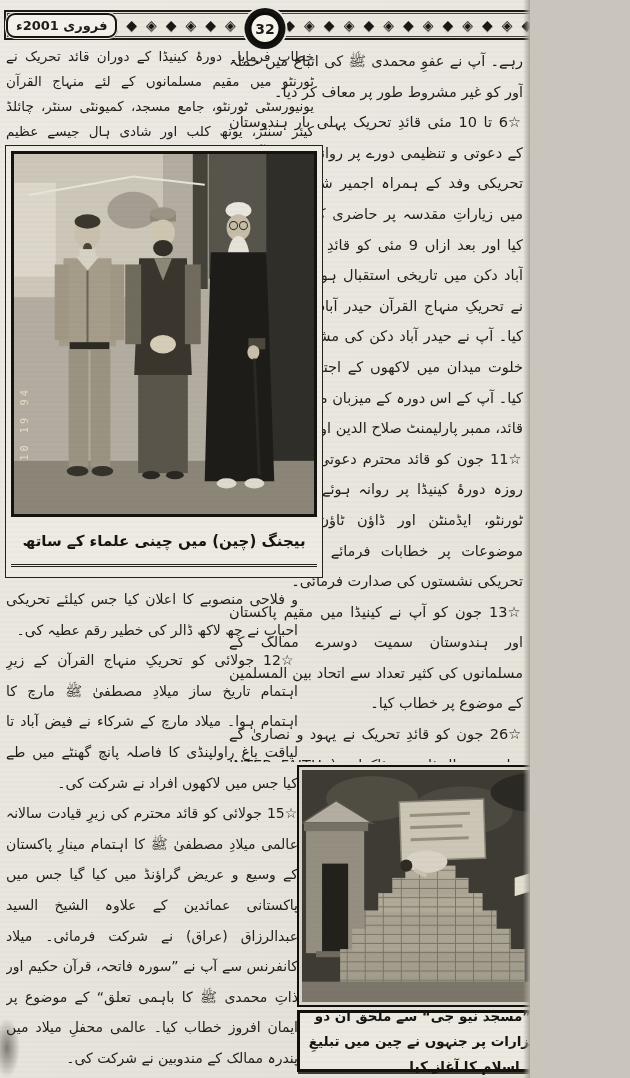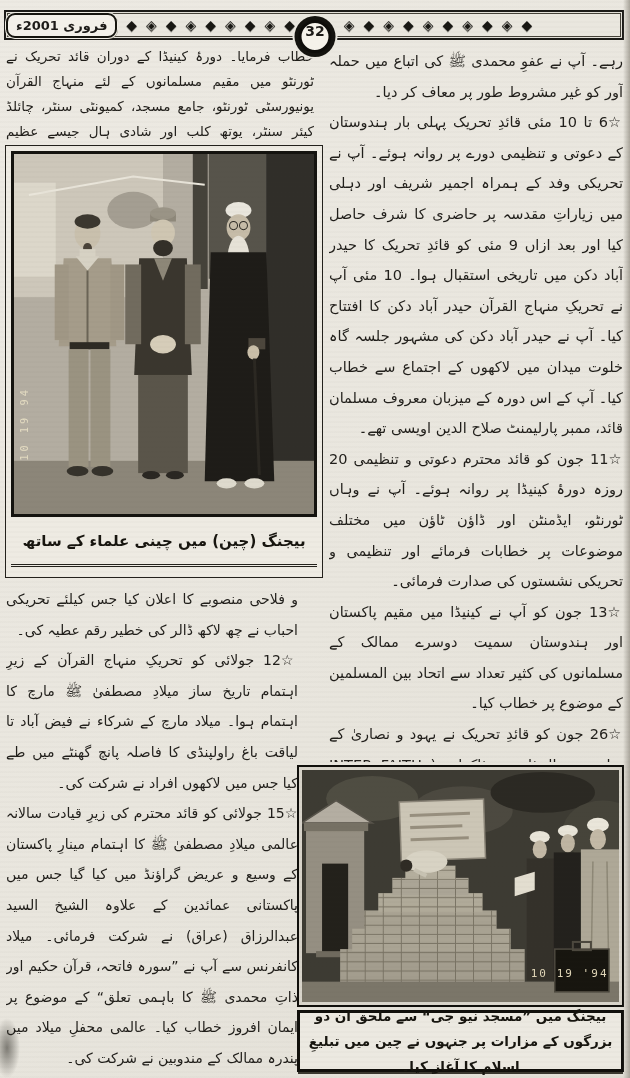--- a/index.html
+++ b/index.html
@@ -2,21 +2,21 @@
 <html lang="ur"><head>
 <meta charset="utf-8">
 <style>
   * { margin:0; padding:0; box-sizing:border-box; }
   html,body { width:630px; height:1078px; }
   body{
     font-family:"DejaVu Sans", sans-serif;
     background:#c9c5bc;
   }
   .page{
-    position:relative; width:630px; height:1078px; overflow:hidden;
+    position:relative; width:530px; height:1078px; overflow:hidden;
     background:linear-gradient(135deg,#edeae3 0%, #e9e6de 55%, #e2dfd6 100%);
     color:#1d1b18;
   }
   .page::after{
     content:""; position:absolute; inset:0; pointer-events:none;
     background:repeating-linear-gradient(0deg, rgba(60,55,45,.018) 0 2px, transparent 2px 5px);
   }
   
   .header-strip{
     position:absolute; left:4px; top:10px; width:620px; height:30px;
@@ -31,24 +31,24 @@
   .hdr-box{
     position:absolute; top:13px; height:25px; padding:0 8px;
     background:#f3f0e9; border:2px solid #16150f; border-radius:9px;
     display:flex; align-items:center; justify-content:center;
     box-shadow:0 0 0 1px #efece4, 1px 1px 0 #77735f;
     direction:rtl; z-index:3;
   }
   .hdr-date{ left:6px; min-width:104px; font-size:13px; font-weight:bold; }
   .hdr-title{ right:6px; min-width:106px; font-size:10px; font-weight:bold; }
   .page-circle{
-    position:absolute; left:50%; top:20px; transform:translateX(-50%);
+    position:absolute; left:50%; top:12px; transform:translateX(-50%);
     width:33px; height:33px; border-radius:50%;
     background:#f5f2ea; border:3px solid #0e0d0a;
-    display:flex; justify-content:center;
+    display:flex; align-items:center; justify-content:center;
     font-size:14px; font-weight:bold; z-index:4;
     box-shadow:0 0 0 4px #14130f, 0 0 0 6px #e9e6de;
   }
   
   .col{ direction:rtl; text-align:justify; color:#201e1a; }
   .col p{ margin:0; }
   .right-col{
     position:absolute; right:7px; top:46px; width:294px; height:716px;
     font-size:14.5px; line-height:30.6px; overflow:hidden;
   }

